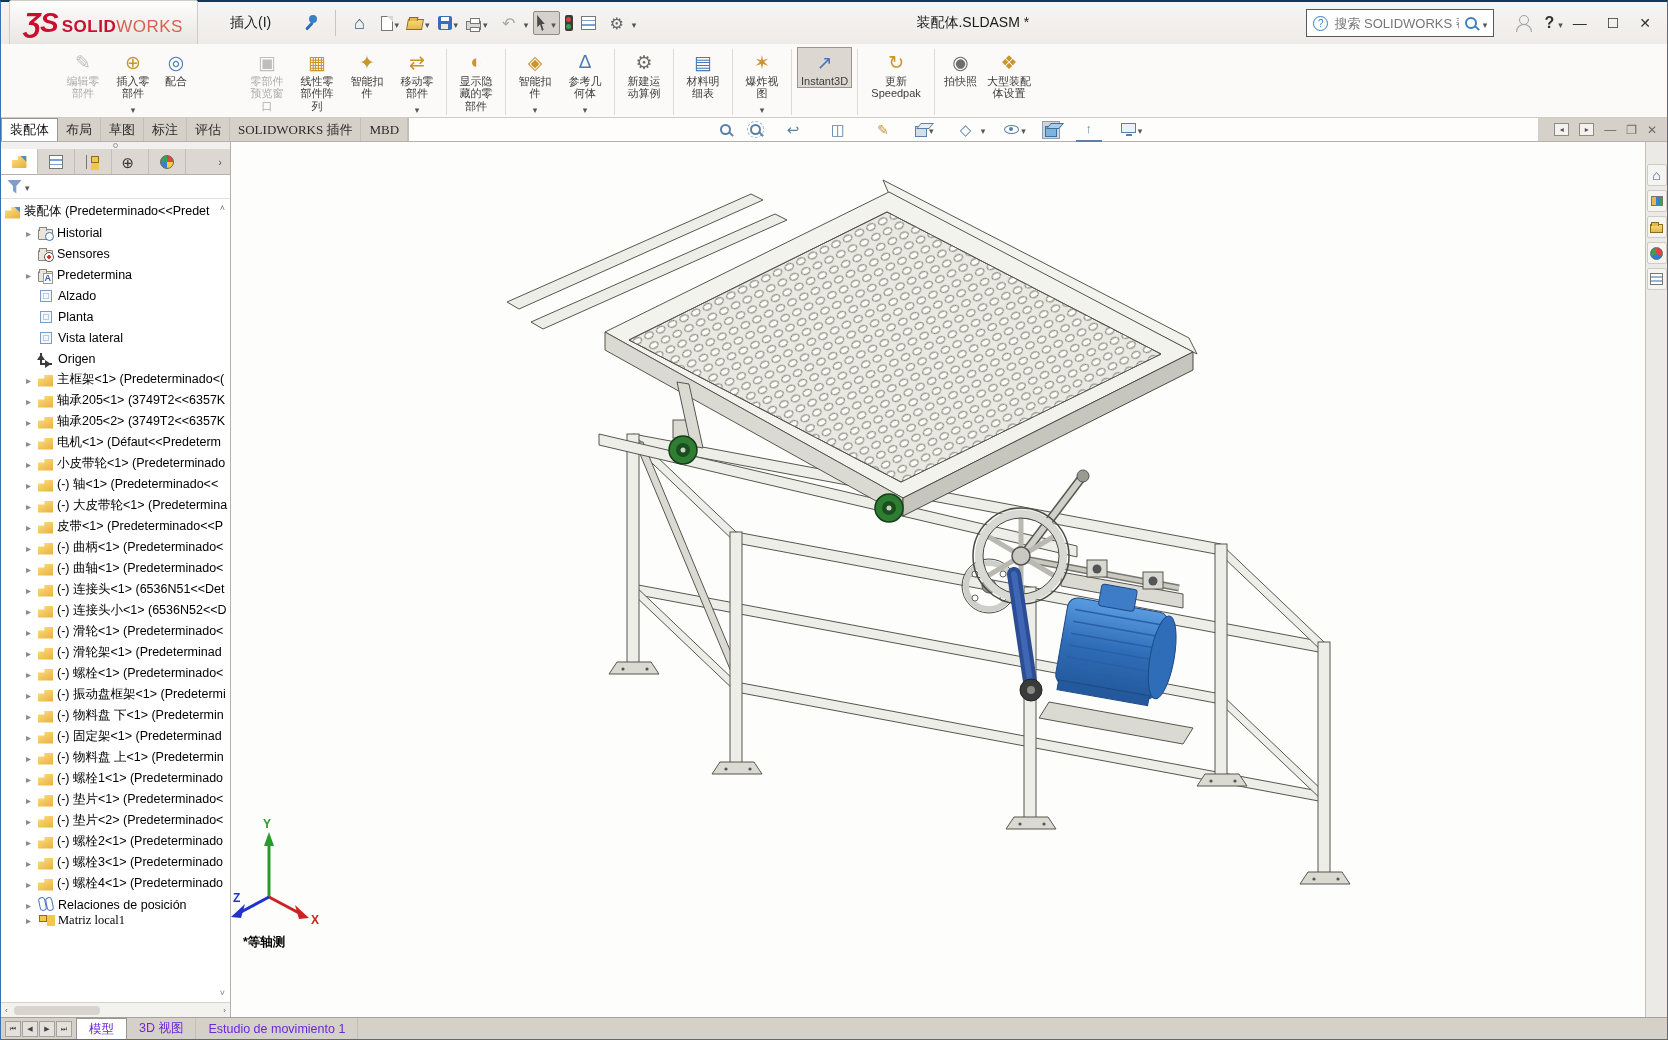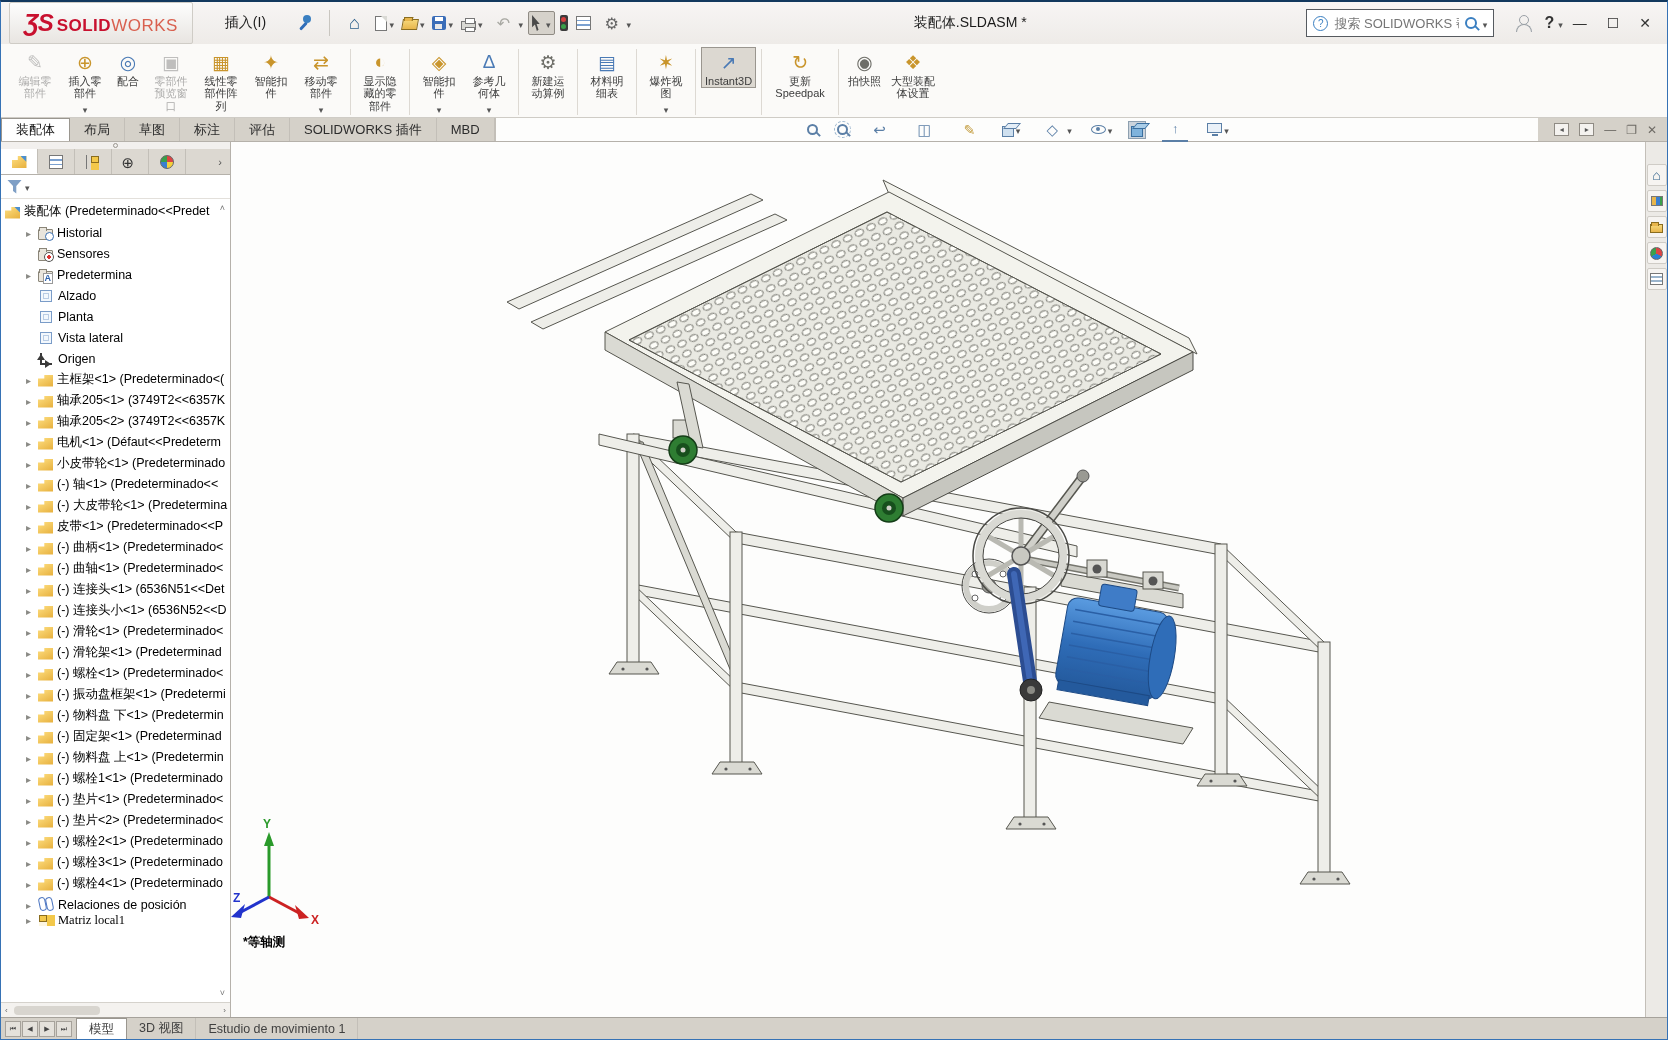--- a/index.html
+++ b/index.html
@@ -6,21 +6,21 @@
   html,body { width:1668px; height:1040px; overflow:hidden;
     font-family:"Liberation Sans","DejaVu Sans",sans-serif; font-size:13px; color:#222; background:#fff; }
   .window { width:1668px; height:1040px; display:flex; flex-direction:column;
     border:1px solid #3672b5; border-top:2px solid #12385e; background:#f2f0ee; }
 
   
   .titlebar { height:42px; display:flex; align-items:center; background:linear-gradient(#f7f5f4,#eeebe8);
     padding:0 6px 0 8px; flex:none; }
   .logo { display:flex; align-items:baseline; gap:4px; padding:6px 14px; background:linear-gradient(#fdfdfd,#e8e5e1);
     border:1px solid #cfccc6; border-radius:2px; margin-right:22px; }
-  .logo .mark { color:#c8102e; font-weight:bold; font-style:italic; font-size:24px; letter-spacing:-1px; }
+  .logo .mark { color:#c8102e; font-weight:bold; font-style:italic; font-size:28px; letter-spacing:-1px; }
   .logo .solid { color:#c8102e; font-weight:bold; font-size:17px; letter-spacing:.5px; }
   .logo .works { color:#d9604f; font-weight:normal; font-size:17px; letter-spacing:.5px; margin-left:-4px; }
   .menubar { display:flex; gap:4px;flex-direction:column; }
   .menu-item { padding:6px 10px; font-size:14px; color:#1c1c1c; cursor:default; }
   .pin { margin:0 10px; }
   .vsep { width:1px; height:26px; background:#c9c6c0; margin:0 8px; }
   .qa-toolbar { display:flex; align-items:center; gap:2px; }
   .qa-btn { display:flex; align-items:center; padding:3px 3px; border-radius:2px; }
   .qa-btn.pressed { background:#d6d2cb; border:1px solid #8f8b84; }
   .caret::before { content:"▾"; font-size:9px; color:#555; }
@@ -42,33 +42,33 @@
   .tb-help { font-size:16px; font-weight:bold; color:#333; margin:0 4px; }
   .win-btn { font-size:14px; color:#333; padding:4px 10px; }
 
   
   .ribbon { height:74px; background:#fbfaf8; border-bottom:1px solid #cfccc6; display:flex; align-items:flex-start;
     padding:3px 4px 0 10px; flex:none; gap:2px; }
   .rbtn { display:flex; flex-direction:column; align-items:center; max-width:48px; padding:2px 3px 0;
     text-align:center; border:1px solid transparent; }
   .rbtn .lbl { font-size:11px; line-height:1.12; color:#3c3c3c; margin-top:1px; }
   .rbtn.active { background:#dcd8d1; border:1px solid #9a968f; }
-  .rbtn.disabled { opacity:.42; filter:grayscale(1); }
+  .rbtn.disabled { opacity:.42; filter:grayscale(1);margin-left:48px; }
   .rbtn .caret { margin-top:1px; }
   .rsep { width:1px; align-self:stretch; background:#ddd9d3; margin:2px 3px; }
   .gi { width:26px; height:24px; display:flex; align-items:center; justify-content:center; font-size:19px; }
   .gi[data-glyph]::after { content:attr(data-glyph); }
   .tone-gold::after { color:#c9952c; }
   .tone-blue::after { color:#4a7ab5; }
   .tone-gray::after { color:#6e6e68; }
 
   
   .tabrow { height:24px; display:flex; align-items:stretch; background:#d5d1c9; border-bottom:1px solid #b5b1aa; flex:none; }
   .ctabs { display:flex; }
-  .ctab { padding:3px 14px; font-size:13px; color:#2c2c2c; border-right:1px solid #c3bfb8; display:flex; align-items:center; }
+  .ctab { padding:3px 8px; font-size:13px; color:#2c2c2c; border-right:1px solid #c3bfb8; display:flex; align-items:center;font-family:Liberation Serif, serif; }
   .ctab.active { background:#fff; border:1px solid #9a968f; border-bottom:none; color:#111; }
   .headsup-strip { flex:1; background:#fdfdfc; display:flex; align-items:center; border-left:1px solid #c3bfb8; }
   .headsup { display:flex; align-items:center; gap:13px; margin-left:308px; }
   .hu { display:flex; align-items:center; gap:2px; padding:1px 2px; border:1px solid transparent; }
   .hu.pressed { background:#ccd4dc; border:1px solid #8ea0b0; }
   .doc-controls { display:flex; align-items:center; gap:10px; background:#d5d1c9; padding:0 10px 0 16px; }
   .dc { color:#6e6b65; font-size:12px; }
   .dc-box { width:15px; height:13px; border:1px solid #8f8b84; background:#f4f2ef; display:flex; align-items:center;
     justify-content:center; font-size:8px; color:#555; }
 
@@ -214,21 +214,21 @@
   .tree-scroll-h { height:15px; border-top:1px solid #d5d2cc; display:flex; align-items:center; background:#f4f2ef; }
   .hsa { font-size:8px; color:#666; padding:0 4px; }
   .hthumb { height:9px; width:86px; background:#d8d5cf; border-radius:4px; margin-left:2px; }
   .hspace { flex:1; }
 
   
   .bottom-bar { height:22px; background:#d5d1c9; border-top:1px solid #a6a29b; display:flex; align-items:stretch; flex:none; }
   .nav-btns { display:flex; align-items:center; gap:1px; padding:0 4px; }
   .nav-btn { width:16px; height:16px; background:#e4e1db; border:1px solid #a6a29b; display:flex; align-items:center;
     justify-content:center; font-size:7px; color:#444; }
-  .btab { display:flex; align-items:center; padding:0 12px; font-size:12.5px; color:#404040; border-right:1px solid #c3bfb8; }
+  .btab { display:flex; align-items:center; padding:0 12px; font-size:12.5px; color:#6d28d9; border-right:1px solid #c3bfb8; }
   .btab.active { background:#fff; border:1px solid #9a968f; border-bottom:none; }
 
   
   .statusbar { height:28px; background:#f1f0ee; border-top:1px solid #c8c5c0; border-bottom:2px solid #2e6db5;
     display:flex; align-items:center; padding:0 8px; font-size:12.5px; color:#333; flex:none; }
   .sb-right { margin-left:auto; display:flex; align-items:center; gap:26px; margin-right:10px; }
   .ic-tip { width:13px; height:11px; background:#f0c030; clip-path:polygon(50% 0,100% 100%,0 100%); position:relative; }
   .ic-tag { width:13px; height:10px; background:#eceae2; border:1px solid #8a8578; border-radius:2px; transform:rotate(-10deg); position:relative; }
   .ic-tag::before { content:""; position:absolute; left:2px; top:2px; width:3px; height:3px; border:1px solid #666; border-radius:50%; }
   .grip { width:12px; height:12px; position:relative; margin-left:6px; }

